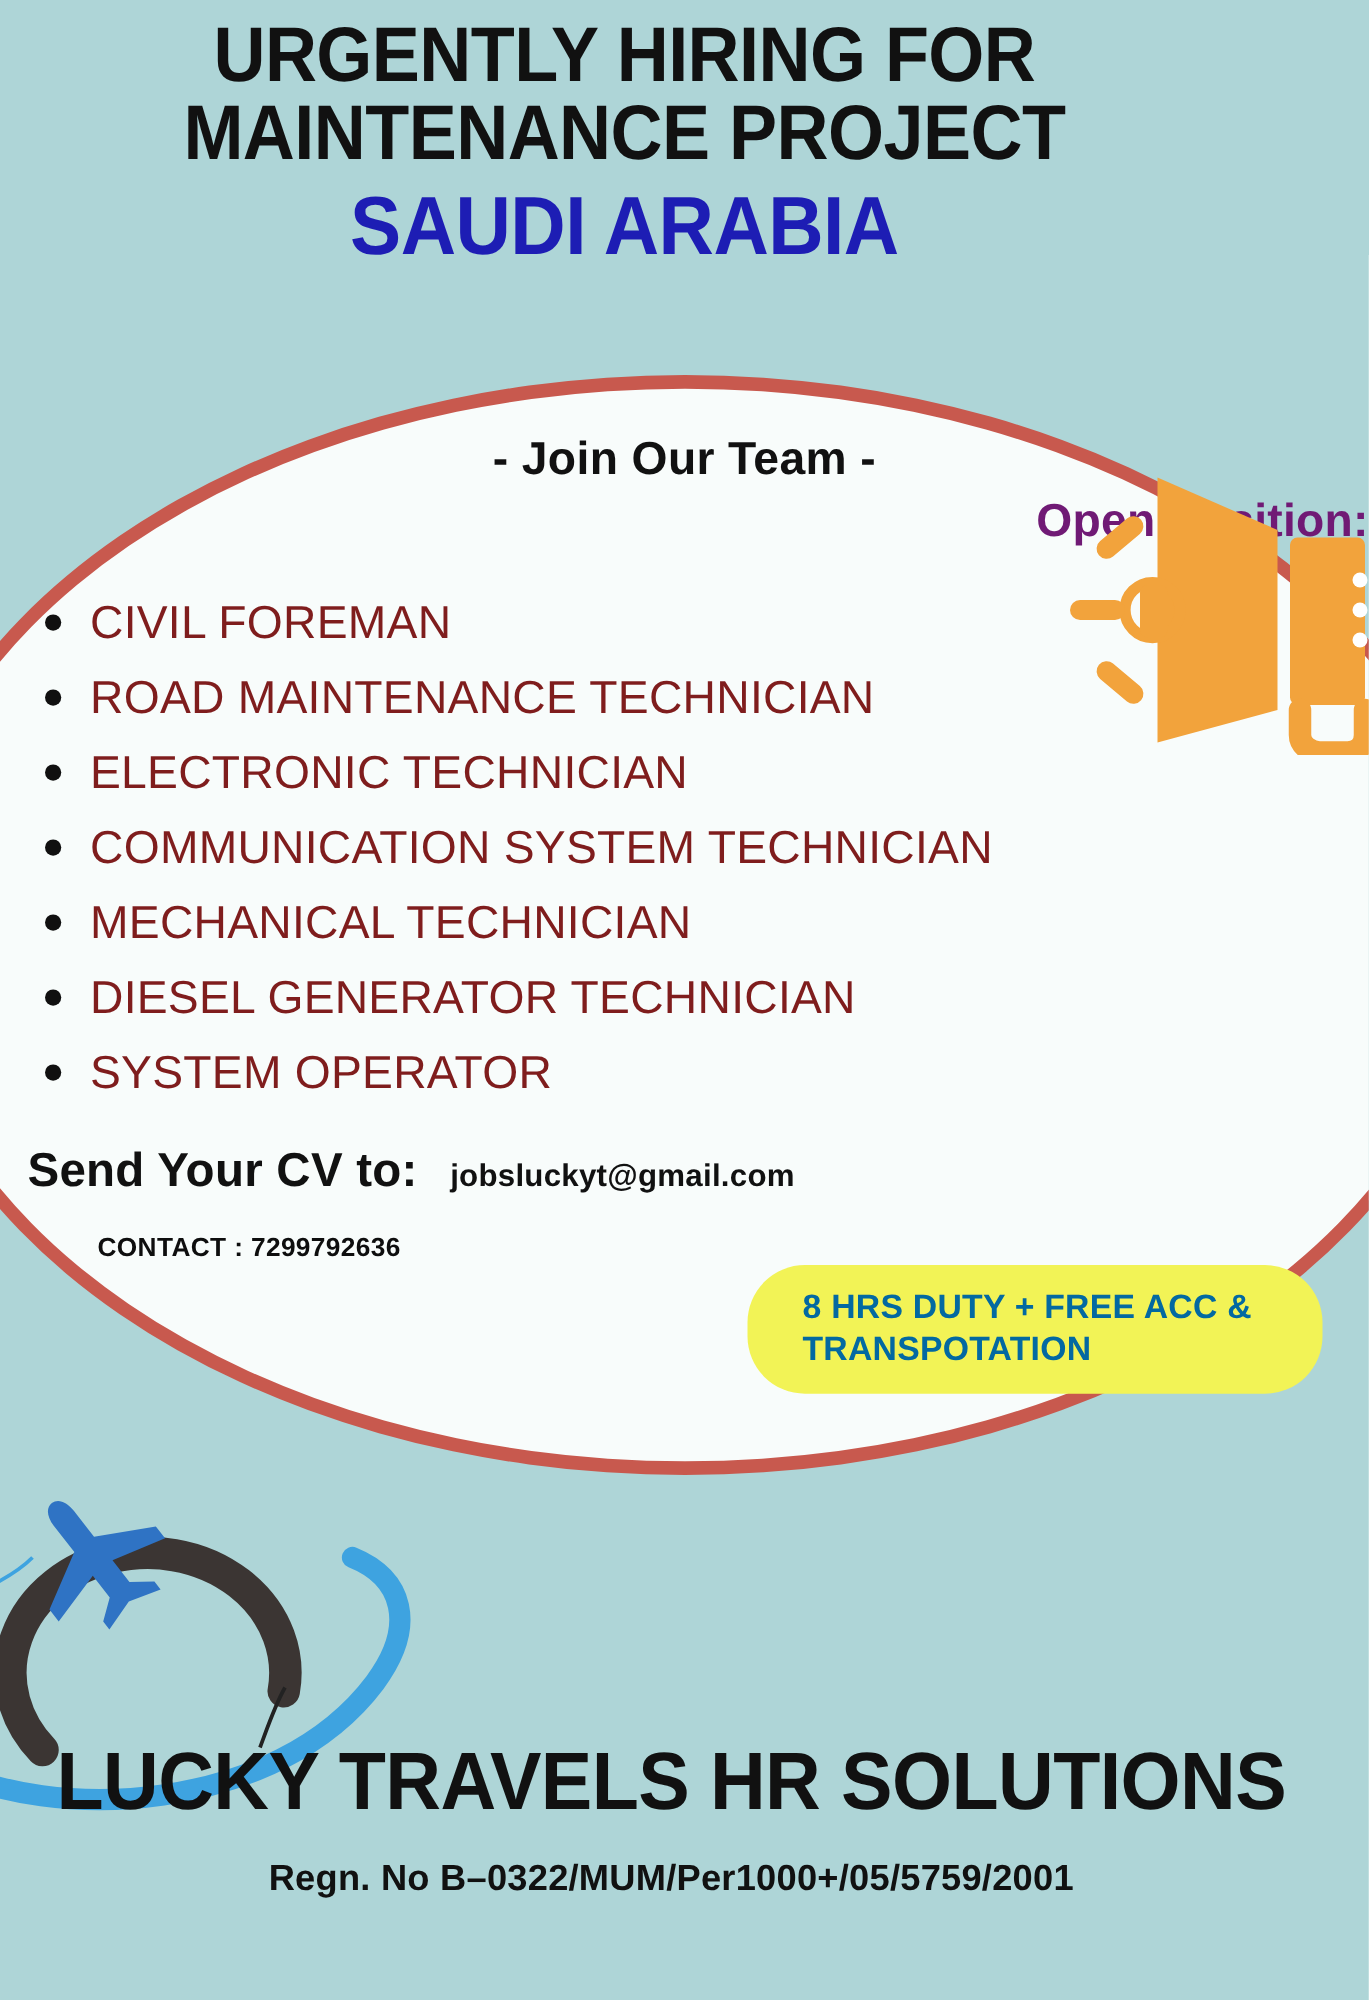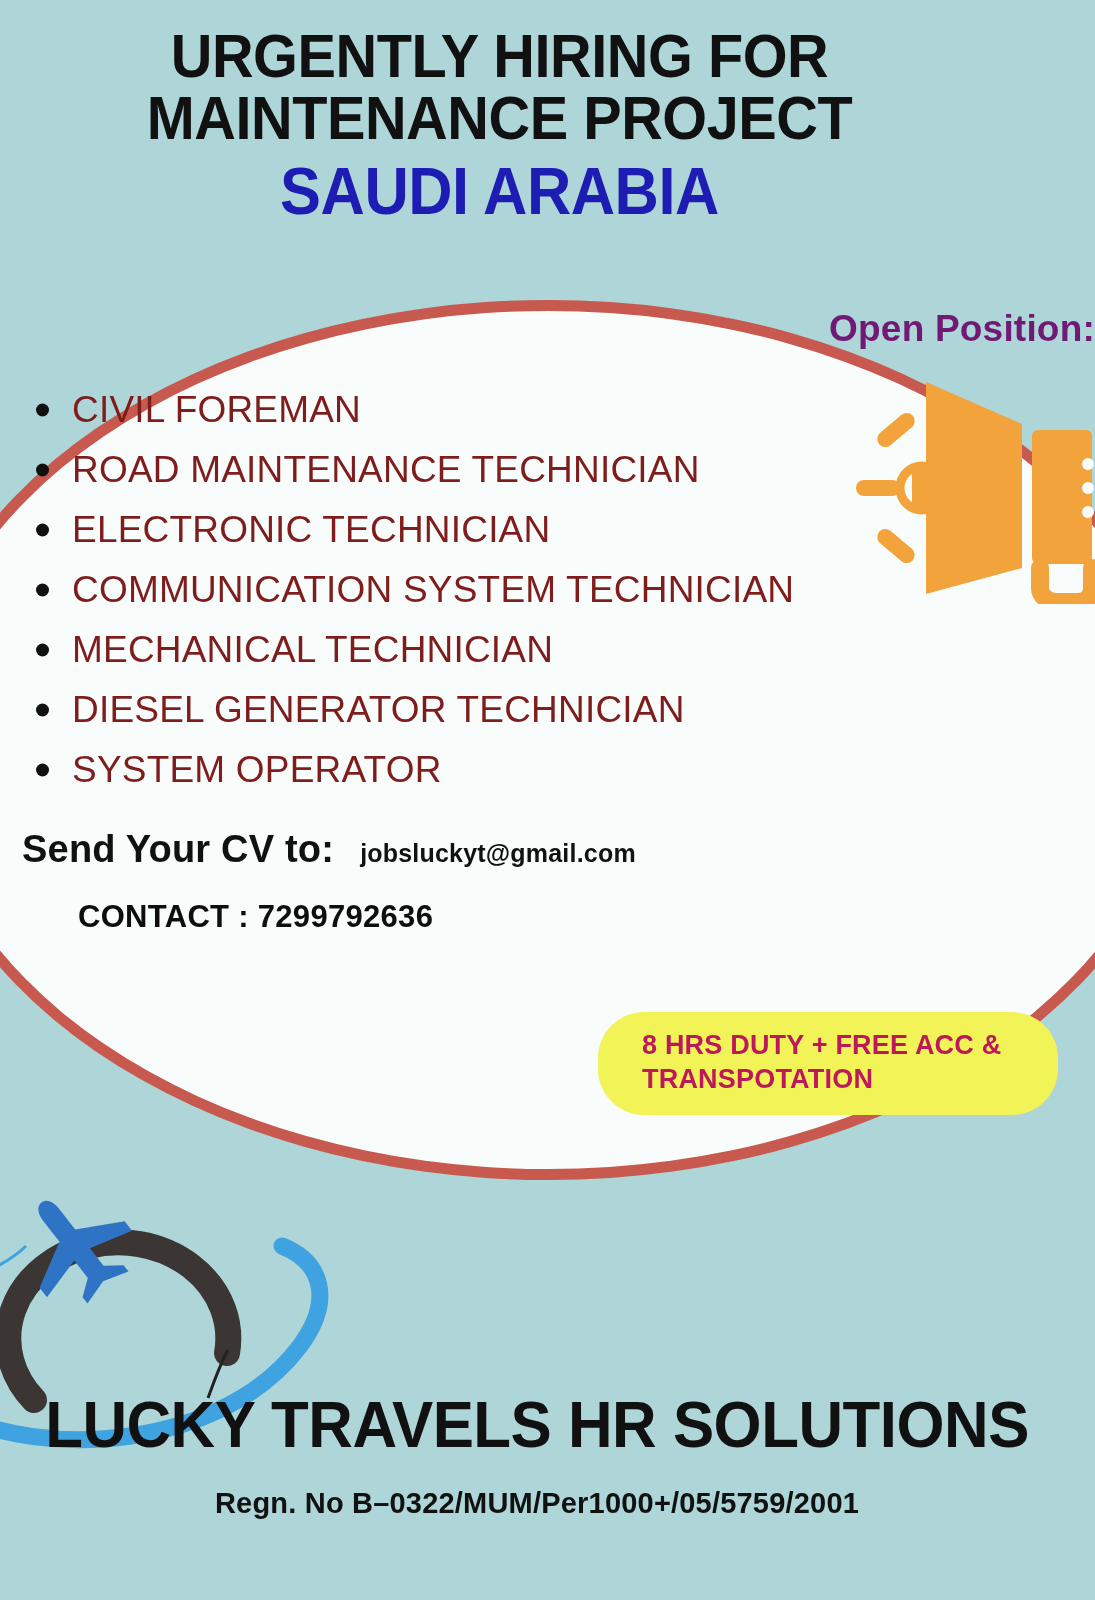--- a/index.html
+++ b/index.html
@@ -5,21 +5,21 @@
   html,body{margin:0;padding:0;}
   body{
     width:1095px;height:1600px;
     background:#aed5d7;
     font-family:"Liberation Sans", sans-serif;
     overflow:hidden;position:relative;
   }
   .poster{position:absolute;inset:0;width:1095px;height:1600px;overflow:hidden;}
 
   
-  .header{position:absolute;top:11px;left:0;width:999px;text-align:center;z-index:5;}
+  .header{position:absolute;top:0;left:0;width:999px;text-align:center;z-index:5;}
   .title-line{
     font-weight:700;color:#111111;
     font-family:"Liberation Sans Narrow","Liberation Sans",sans-serif;
     font-stretch:condensed;
     letter-spacing:-0.5px;line-height:0.94;
     font-size:62px;
     transform:scaleX(0.93);
   }
   .t1{padding-top:16px;}
   .t2{padding-top:4px;}
@@ -77,33 +77,33 @@
     margin-top:28px;padding-left:22px;
     display:flex;align-items:baseline;gap:26px;
     font-family:"Liberation Sans Narrow","Liberation Sans",sans-serif;
     font-stretch:condensed;
   }
   .cvlabel{font-size:38px;font-weight:700;color:#111;letter-spacing:0.2px;}
   .cvmail{font-size:25px;font-weight:700;color:#111;letter-spacing:0.2px;}
 
   .contactrow{margin-top:28px;padding-left:78px;display:flex;align-items:center;}
   .contact{
-    font-size:31px;font-weight:700;color:#0e0e0e;letter-spacing:0.3px;
+    font-size:21px;font-weight:700;color:#0e0e0e;letter-spacing:0.3px;
     font-family:"Liberation Sans", sans-serif;
   }
 
   
   .badge{
     position:absolute;left:598px;top:1012px;width:460px;
     background:#f2f356;border-radius:46px;
     padding:16px 24px 18px 44px;box-sizing:border-box;
     z-index:6;
   }
   .badge span{
-    display:block;font-size:27px;font-weight:700;color:#be185d;
+    display:block;font-size:27px;font-weight:700;color:#0369a1;
     line-height:1.27;letter-spacing:0.2px;
     font-family:"Liberation Sans", sans-serif;
   }
 
   
   .megaphone{position:absolute;left:826px;top:372px;width:272px;height:232px;z-index:6;}
 
   
   .logo{position:absolute;left:-18px;top:1150px;width:390px;height:300px;z-index:3;}
 
@@ -148,20 +148,21 @@
 
       <g transform="translate(22,28) rotate(-38 60 50)" fill="#2f73c4">
         <path d="M58 16 C64 16 68 22 68 32 L68 58 L112 82 L112 94 L68 82 L68 104 L84 116 L84 124 L58 116 L32 124 L32 116 L48 104 L48 82 L4 94 L4 82 L48 58 L48 32 C48 22 52 16 58 16 Z"></path>
       </g>
 
       <path d="M8 120 C 24 112, 36 104, 44 96" fill="none" stroke="#3ea3e0" stroke-width="3"></path>
     </svg>
   </div>
 
   <div class="card">
+    <div class="join">- Join Our Team -</div>
     <div class="openpos">Open Position:</div>
 
     <ul class="positions">
       <li><span class="bullet"></span><span>CIVIL FOREMAN</span></li>
       <li><span class="bullet"></span><span>ROAD MAINTENANCE TECHNICIAN</span></li>
       <li><span class="bullet"></span><span>ELECTRONIC TECHNICIAN</span></li>
       <li><span class="bullet"></span><span>COMMUNICATION SYSTEM TECHNICIAN</span></li>
       <li><span class="bullet"></span><span>MECHANICAL TECHNICIAN</span></li>
       <li><span class="bullet"></span><span>DIESEL GENERATOR TECHNICIAN</span></li>
       <li><span class="bullet"></span><span>SYSTEM OPERATOR</span></li>

